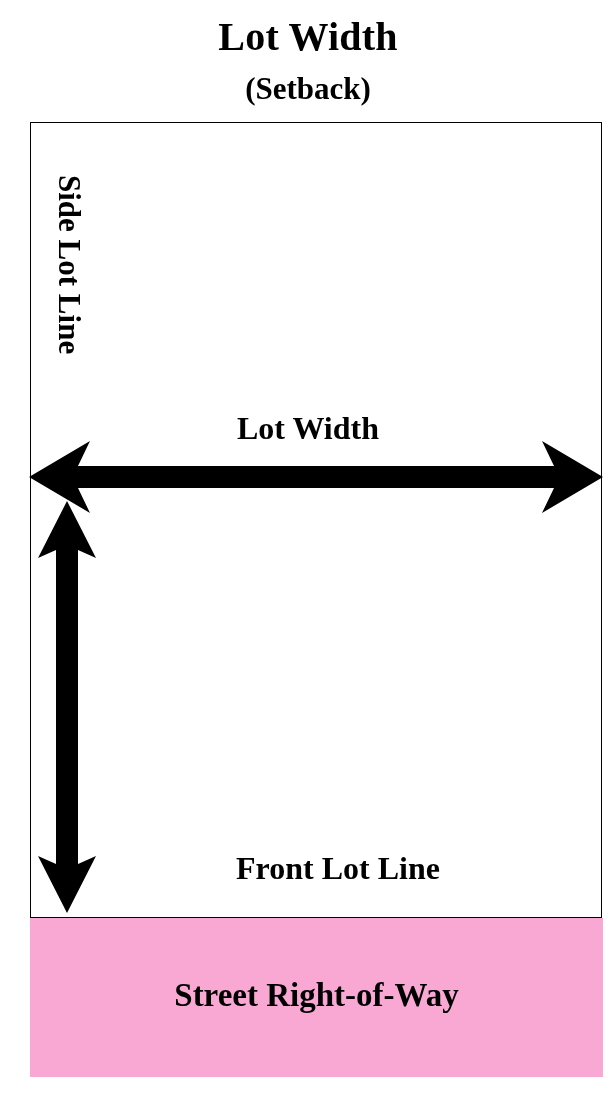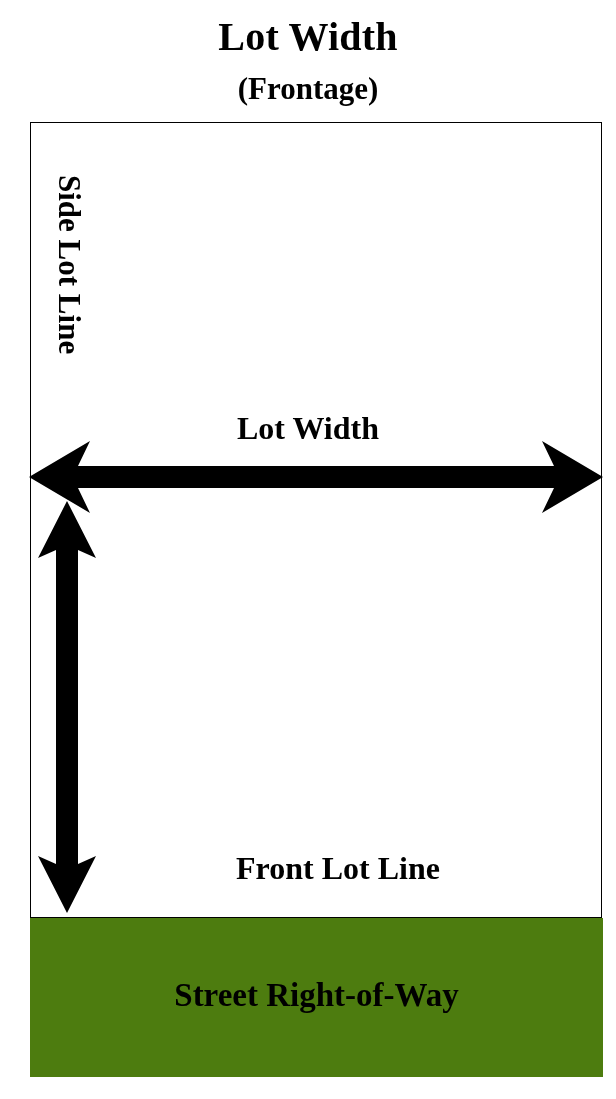--- a/index.html
+++ b/index.html
@@ -60,21 +60,21 @@
     background: #ffffff;
   }
 
   
   .row-band {
     position: absolute;
     left: 30px;
     top: 918px;
     width: 573px;
     height: 159px;
-    background: #4d7c0f;
+    background: #f9a8d4;
   }
   .row-band-label {
     position: absolute;
     left: 0;
     top: 0;
     width: 573px;
     height: 159px;
     display: flex;
     align-items: center;
     justify-content: center;
@@ -143,21 +143,21 @@
     line-height: 1;
   }
 </style>
 </head>
 <body>
 
 <div id="diagram-root">
 
   <div class="title-main">Lot Width</div>
 
-  <div class="title-sub">(Frontage)</div>
+  <div class="title-sub">(Setback)</div>
 
   <div class="lot-box"></div>
 
   <div class="row-band">
     <div class="row-band-label">Street Right-of-Way</div>
   </div>
 
   <div class="label-side-lot-line">Side Lot Line</div>
 
   <div class="label-lot-width-arrow">Lot Width</div>

